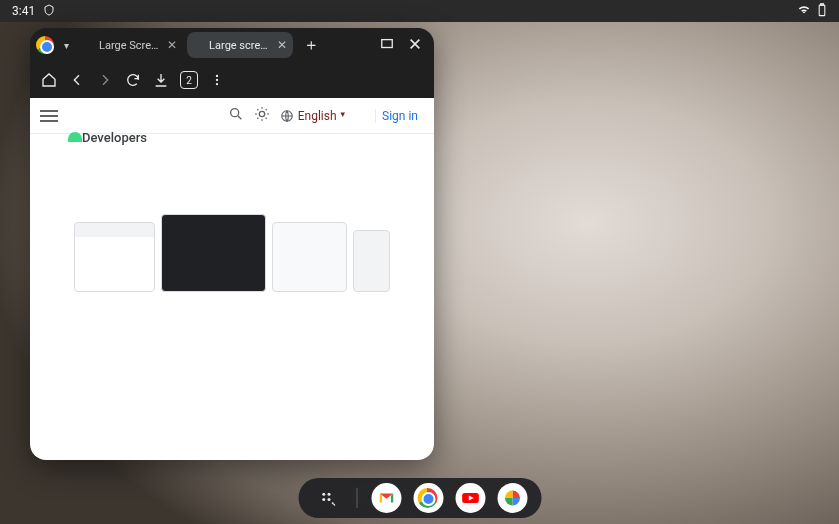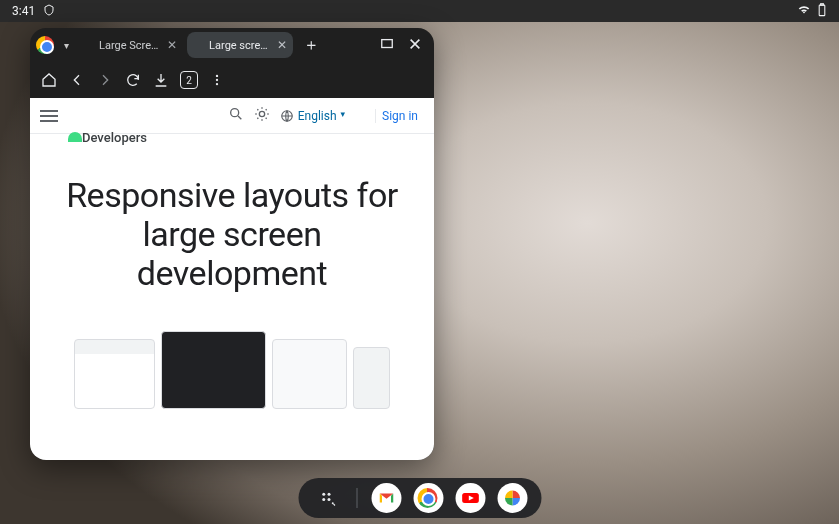--- a/index.html
+++ b/index.html
@@ -99,21 +99,21 @@
   }
   .site-head {
     height: 36px; border-bottom: 1px solid #e8eaed;
     display:flex; align-items:center; padding: 0 10px; gap: 10px;
   }
   .site-head .hamburger { width: 18px; display:flex; flex-direction:column; gap:3px;}
   .site-head .hamburger span{height:2px;background:#5f6368;}
   .android-logo{display:flex;align-items:center;color:#3c4043;font-weight:500;font-size:13px;margin-top:43px;}
   .android-head{width:14px;height:10px;border-radius:8px 8px 0 0;background:#3ddc84;position:relative;}
   .site-head .spacer{flex:1;}
-  .lang{display:flex;align-items:flex-start;gap:4px;color:#0369a1;font-size:12px;}
+  .lang{display:flex;align-items:flex-start;gap:4px;color:#7f1d1d;font-size:12px;}
   .signin{color:#1a73e8;font-size:12px;padding:0 6px;border-left:1px solid #e8eaed;margin-left:20px;}
 
   .hero {
     padding: 42px 24px 0 24px; text-align:center;
   }
   .hero h1 {
     font-size: 34px; line-height: 1.15; font-weight: 400; letter-spacing:-.5px;
     color:#202124;
   }
   .hero p {
@@ -281,21 +281,20 @@
           </svg>
         <span>English</span>
         <span style="font-size:9px;">▾</span>
       </div>
       <div class="signin">
         <span>Sign in</span>
       </div>
     </div>
 
     <div class="hero">
-      <h1>Responsive layouts for large screen development</h1>
       <div class="devices">
         <div class="dev tablet"></div>
         <div class="dev fold"></div>
         <div class="dev laptop"></div>
         <div class="dev phone"></div>
       </div>
     </div>
   </div>
 
 </div>

